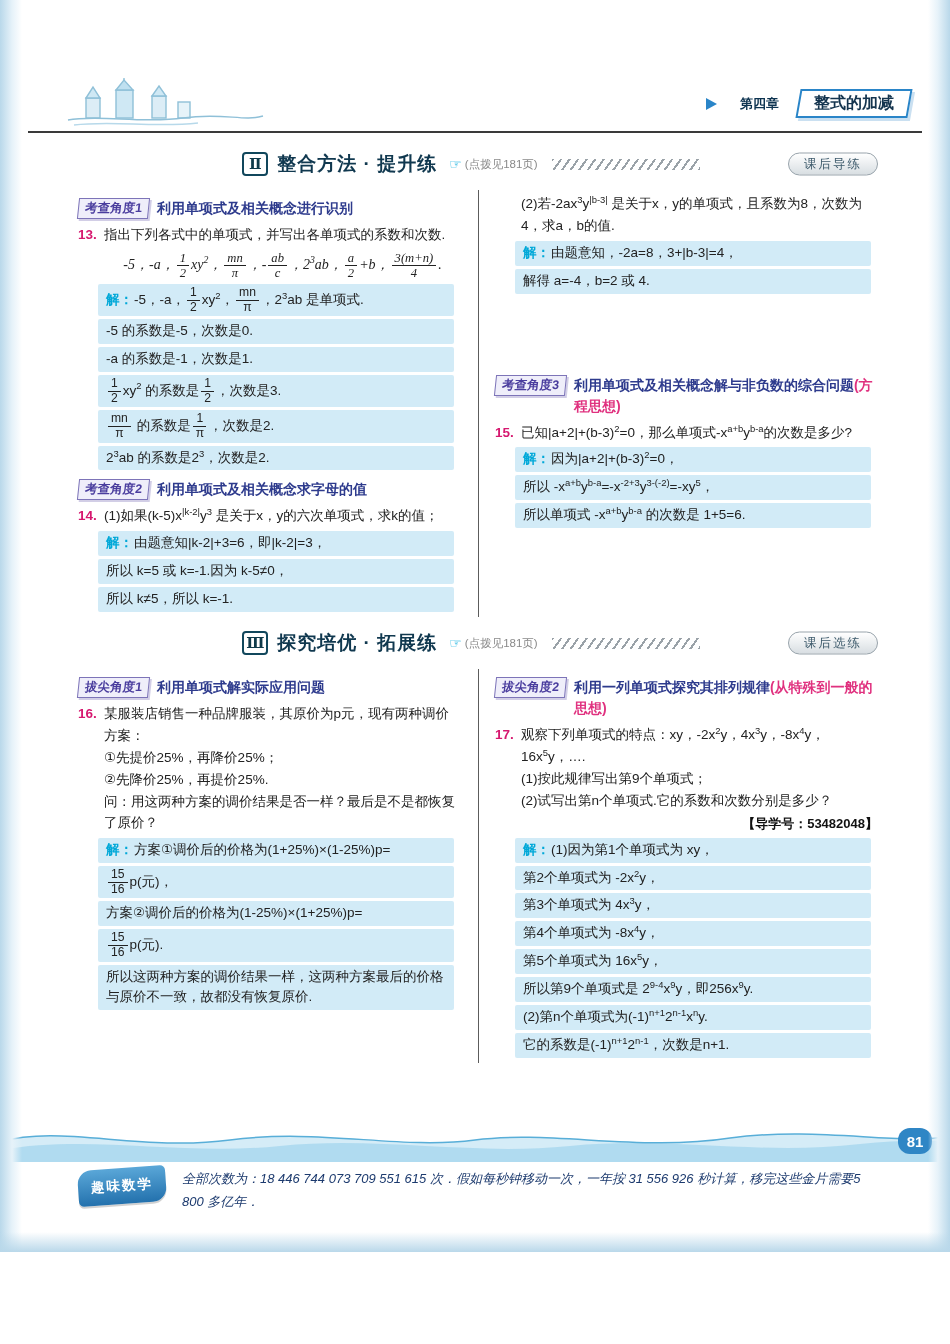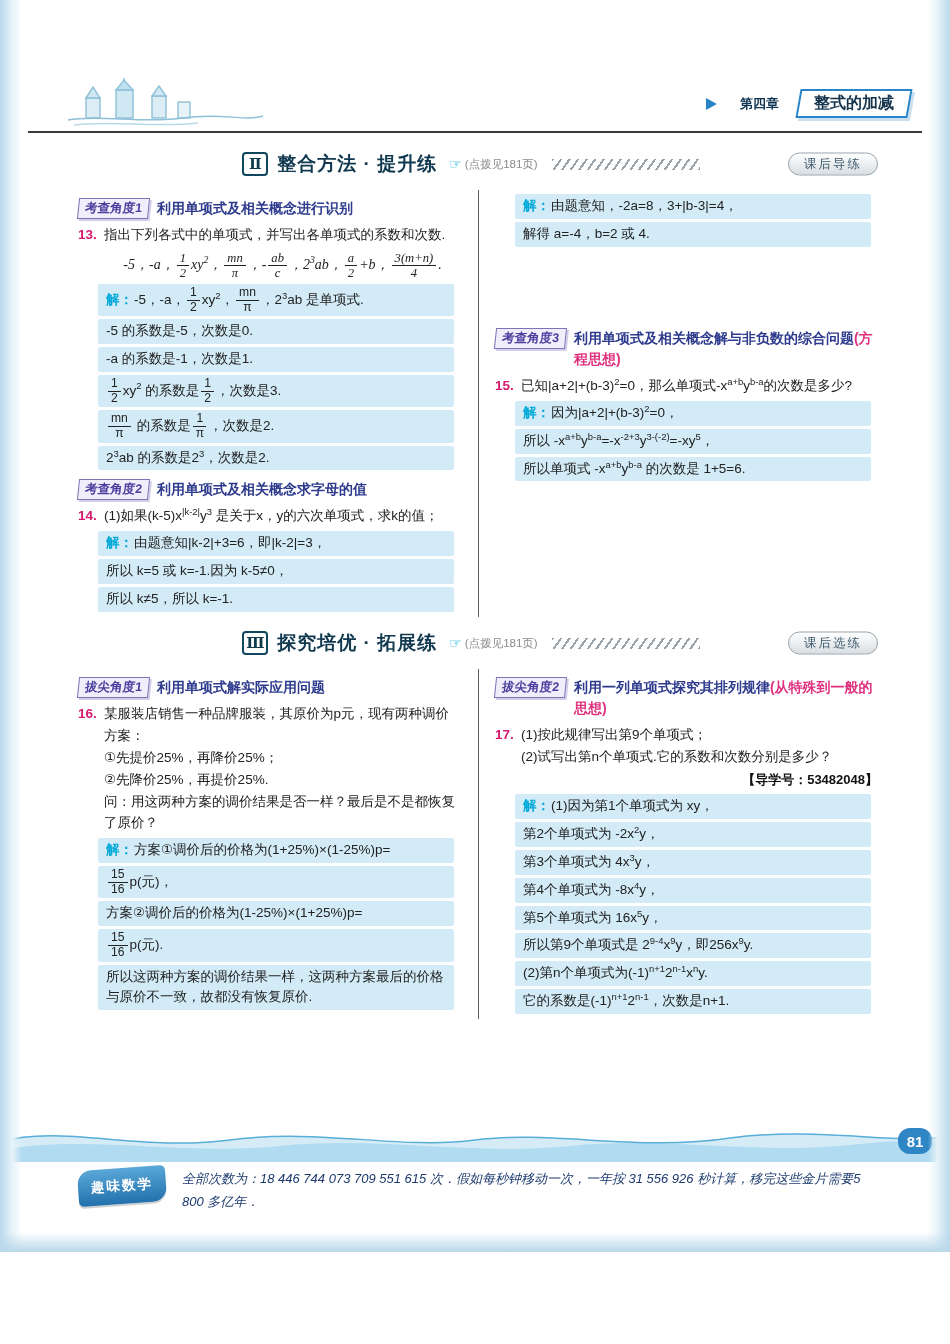--- a/index.html
+++ b/index.html
@@ -182,20 +182,23 @@
 
         <div class="sol">
           <div class="sol-line"><span class="jie">解：</span><span>由题意知|k-2|+3=6，即|k-2|=3，</span></div>
           <div class="sol-line">所以 k=5 或 k=-1.因为 k-5≠0，</div>
           <div class="sol-line">所以 k≠5，所以 k=-1.</div>
         </div>
 
       </div>
       <div class="col col-r">
 
+        <div class="prob">
+          <div>(2)若-2ax<sup>3</sup>y<sup>|b-3|</sup> 是关于x，y的单项式，且系数为8，次数为4，求a，b的值.</div>
+        </div>
 
         <div class="sol">
           <div class="sol-line"><span class="jie">解：</span><span>由题意知，-2a=8，3+|b-3|=4，</span></div>
           <div class="sol-line">解得 a=-4，b=2 或 4.</div>
         </div>
 
         <div style="height:64px"></div>
 
         <div class="angle">
           <span class="angle-tag">考查角度3</span>
@@ -258,20 +261,21 @@
       </div>
       <div class="col col-r">
 
         <div class="angle">
           <span class="angle-tag">拔尖角度2</span>
           <span class="angle-title"><span>利用一列单项式探究其排列规律</span><span class="colored">(从特殊到一般的思想)</span></span>
         </div>
 
         <div class="prob">
           <span class="num">17.</span>
+          <div>观察下列单项式的特点：xy，-2x<sup>2</sup>y，4x<sup>3</sup>y，-8x<sup>4</sup>y，16x<sup>5</sup>y，….</div>
           <div>(1)按此规律写出第9个单项式；</div>
           <div>(2)试写出第n个单项式.它的系数和次数分别是多少？</div>
           <div class="guide">【导学号：53482048】</div>
         </div>
 
         <div class="sol">
           <div class="sol-line"><span class="jie">解：</span><span>(1)因为第1个单项式为 xy，</span></div>
           <div class="sol-line">第2个单项式为 -2x<sup>2</sup>y，</div>
           <div class="sol-line">第3个单项式为 4x<sup>3</sup>y，</div>
           <div class="sol-line">第4个单项式为 -8x<sup>4</sup>y，</div>

